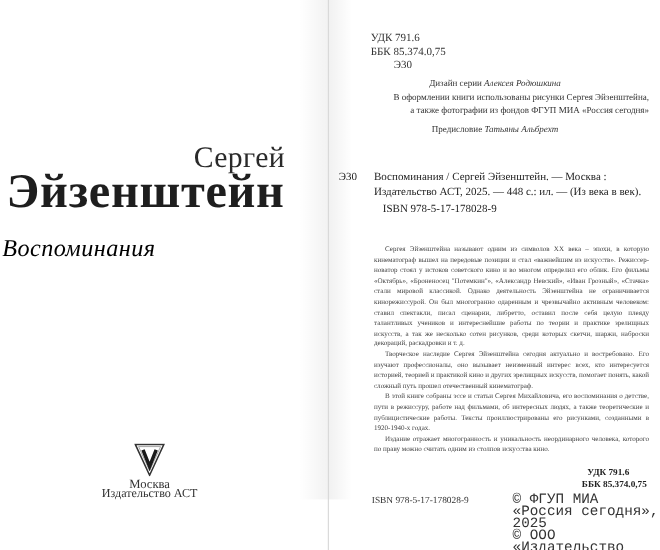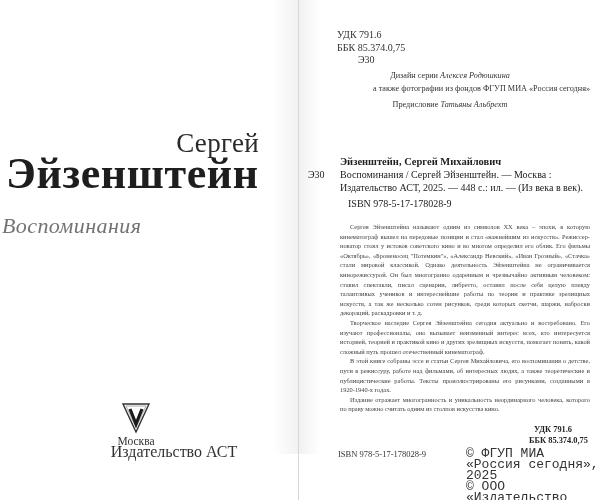--- a/index.html
+++ b/index.html
@@ -33,29 +33,29 @@
       font-size: 27px; font-weight: normal; color: #2a2a2a;
       letter-spacing: 0.3px;
     }
     .author-last {
       position: absolute; left: 6px; top: 148px;
       font-size: 44px; font-weight: bold; color: #1e1e1e;
       letter-spacing: 0.6px;
     }
     .book-title {
       position: absolute; left: 2px; top: 213px;
-      font-size: 22px; font-style: italic; color: #737373;
+      font-size: 22px; font-style: italic; color: #000000;
       letter-spacing: 0.4px;
     }
     .publisher-logo {
       position: absolute; left: 122px; top: 403px; width: 28px; height: 30px;
     }
     .publisher-name {
       position: absolute; left: 0; width: 272px; top: 443px;
-      text-align: center; font-size: 16px; color: #333; padding-left: 38px;
+      text-align: center; font-size: 11px; color: #333;
     }
     .publisher-city {
       position: absolute; left: 0; width: 272px; top: 435px;
       text-align: center; font-size: 11.5px; color: #333;
     }
 
     
     .r { position: absolute; }
     .udk-top { left: 39px; top: 29px; font-size: 10px; line-height: 12.5px; color: #333; }
     .udk-top .code3 { padding-left: 21px; }
@@ -114,28 +114,28 @@
     <div class="r udk-top">
       <div>УДК 791.6</div>
       <div>ББК 85.374.0,75</div>
       <div class="code3">Э30</div>
     </div>
 
     <div class="r credits">
       <div class="design">
         <span>Дизайн серии </span><i>Алексея Родюшкина</i>
       </div>
+      <div class="illus">В оформлении книги использованы рисунки Сергея Эйзенштейна,</div>
       <div class="illus">а также фотографии из фондов ФГУП МИА «Россия сегодня»</div>
       <div class="pref">
         <span>Предисловие </span><i>Татьяны Альбрехт</i>
       </div>
     </div>
 
     <div class="r biblio">
-      <div class="heading">Эйзенштейн, Сергей Михайлович</div>
       <div class="entry">
         <span class="entry-code">Э30</span>
         <span class="entry-text">Воспоминания / Сергей Эйзенштейн. — Москва : Издательство АСТ, 2025. — 448 с.: ил. — (Из века в век).</span>
       </div>
       <div class="isbn">ISBN 978-5-17-178028-9</div>
     </div>
 
     <div class="r annotation">
       <p>Сергея Эйзенштейна называют одним из символов XX века – эпохи, в которую кинематограф вышел на передовые позиции и стал «важнейшим из искусств». Режиссер-новатор стоял у истоков советского кино и во многом определил его облик. Его фильмы «Октябрь», «Броненосец "Потемкин"», «Александр Невский», «Иван Грозный», «Стачка» стали мировой классикой. Однако деятельность Эйзенштейна не ограничивается кинорежиссурой. Он был многогранно одаренным и чрезвычайно активным человеком: ставил спектакли, писал сценарии, либретто, оставил после себя целую плеяду талантливых учеников и интереснейшие работы по теории и практике зрелищных искусств, а так же несколько сотен рисунков, среди которых скетчи, шаржи, наброски декораций, раскадровки и т. д.</p>
       <p>Творческое наследие Сергея Эйзенштейна сегодня актуально и востребовано. Его изучают профессионалы, оно вызывает неизменный интерес всех, кто интересуется историей, теорией и практикой кино и других зрелищных искусств, помогает понять, какой сложный путь прошел отечественный кинематограф.</p>

